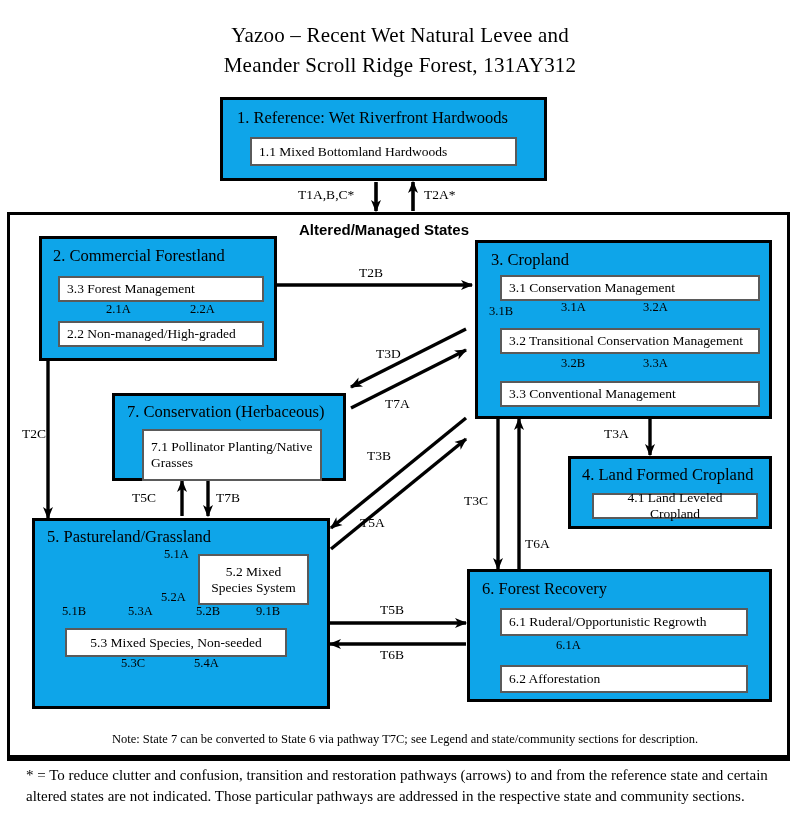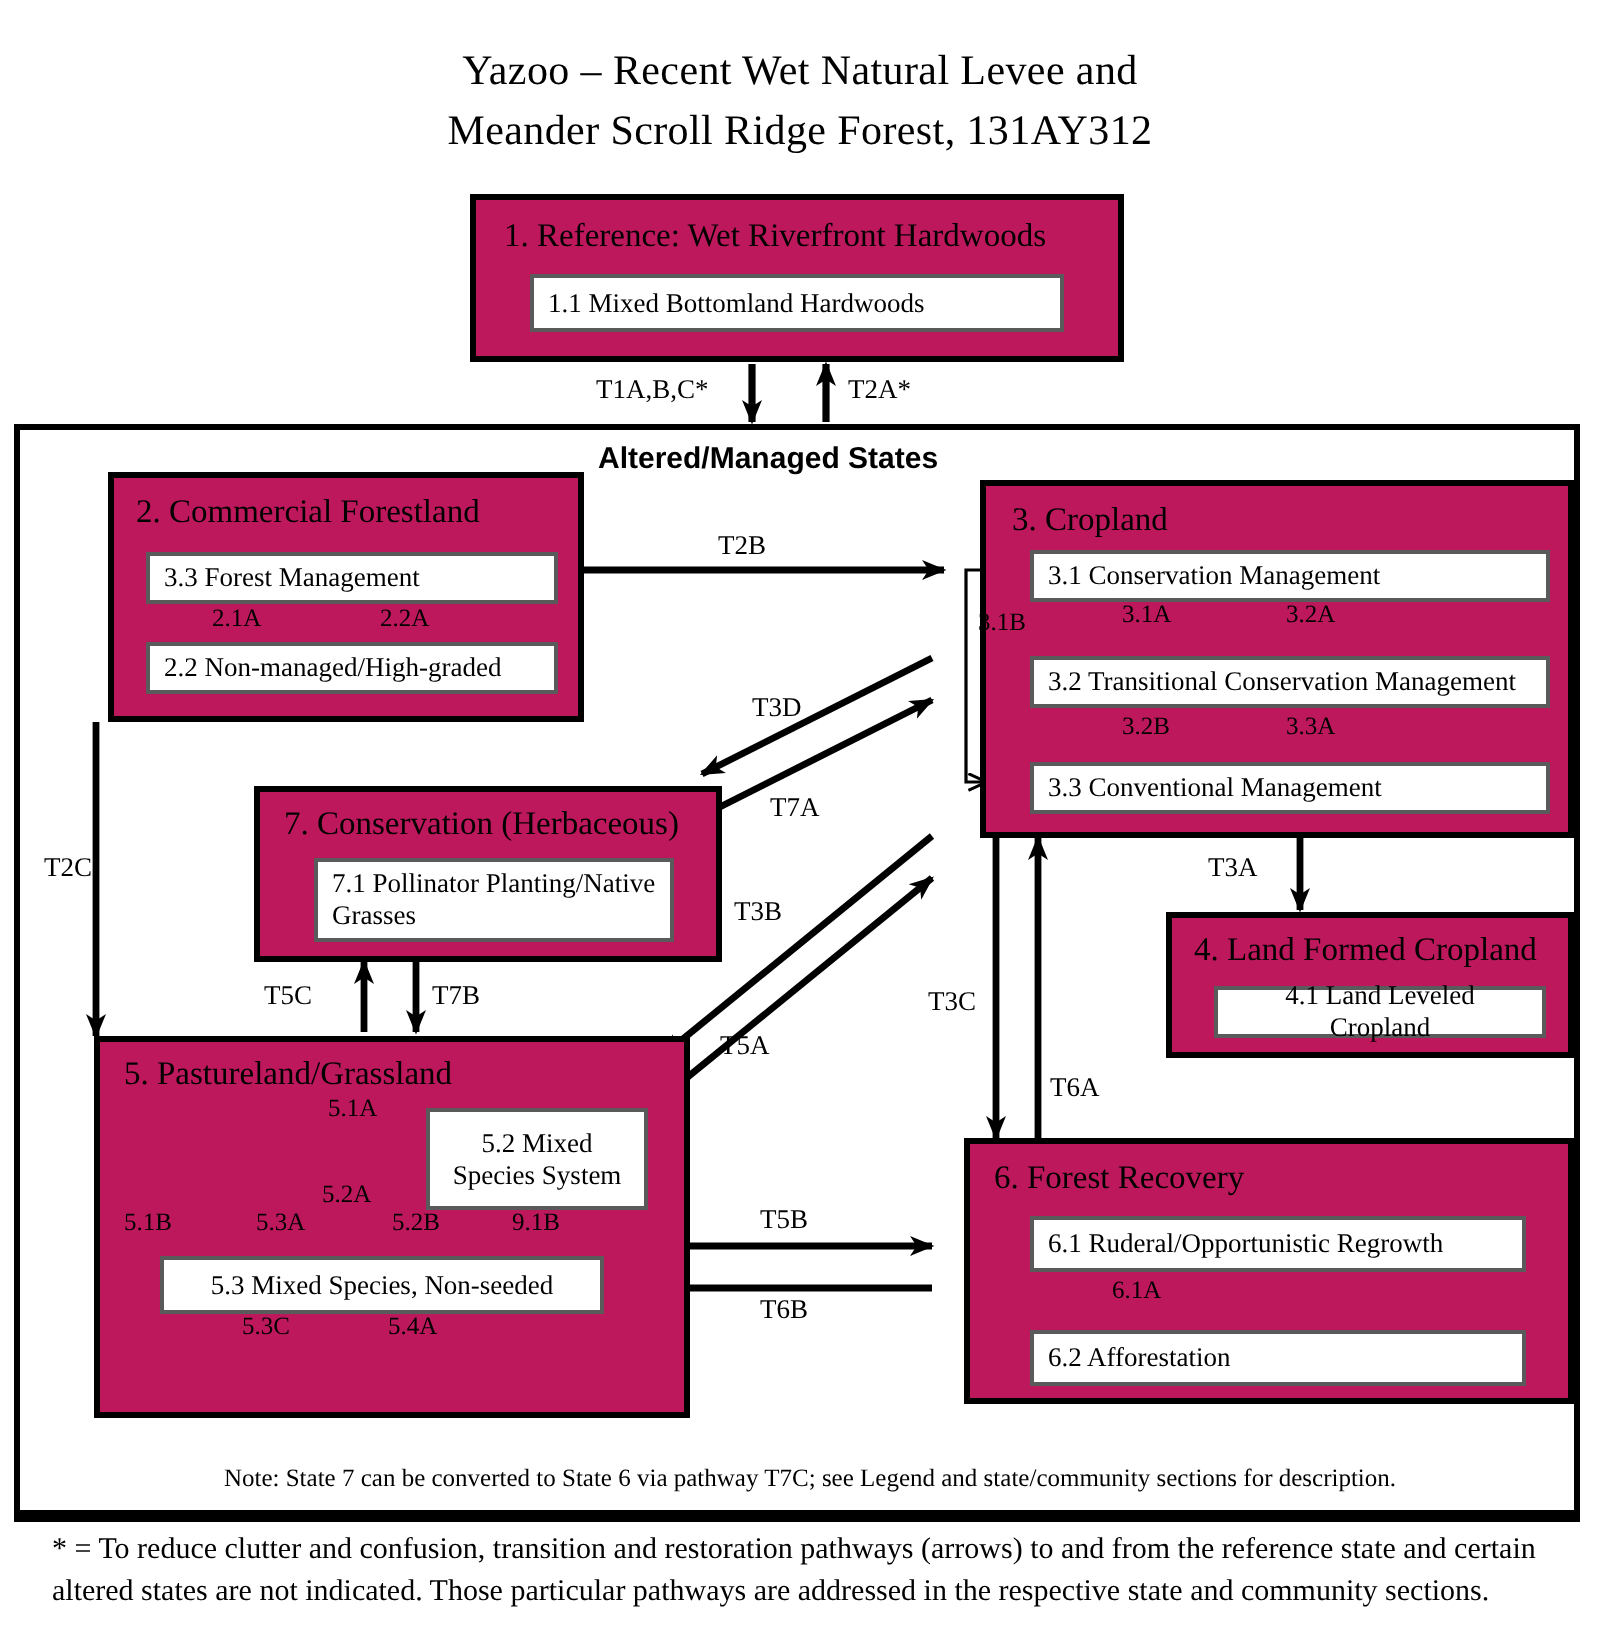--- a/index.html
+++ b/index.html
@@ -19,23 +19,22 @@
     text-align:center;
     font-size:21px;line-height:30px;
     letter-spacing:.2px;
   }
   .title .l2{display:block;}
 
   
   .statebox{
     position:absolute;
     border:3px solid #000;
-    background:#be185d;
+    background:#0ea5e9;
     box-sizing:border-box;
-    margin-left:15px;
   }
   .statebox > .sttitle{
     position:absolute;
     font-size:16.5px;
     white-space:nowrap;
   }
   .commbox{
     position:absolute;
     border:2px solid #5a5a5a;
     background:#fff;
@@ -248,21 +247,21 @@
     <div class="commbox" style="left:22px;top:85px;width:260px;height:26px;">
       <span>3.2 Transitional Conservation Management</span>
     </div>
     <div class="commbox" style="left:22px;top:138px;width:260px;height:26px;">
       <span>3.3 Conventional Management</span>
     </div>
   </div>
 
   <div class="statebox" style="left:112px;top:381px;width:234px;height:88px;">
     <div class="sttitle" style="left:12px;top:6px;">7. Conservation (Herbaceous)</div>
-    <div class="commbox" style="left:27px;top:33px;width:180px;height:42px;">
+    <div class="commbox" style="left:27px;top:33px;width:180px;height:52px;">
       <span>7.1 Pollinator Planting/Native Grasses</span>
     </div>
   </div>
 
   <div class="statebox" style="left:568px;top:444px;width:204px;height:73px;">
     <div class="sttitle" style="left:11px;top:6px;">4. Land Formed Cropland</div>
     <div class="commbox center" style="left:21px;top:34px;width:166px;height:26px;">
       <span>4.1 Land Leveled Cropland</span>
     </div>
   </div>

